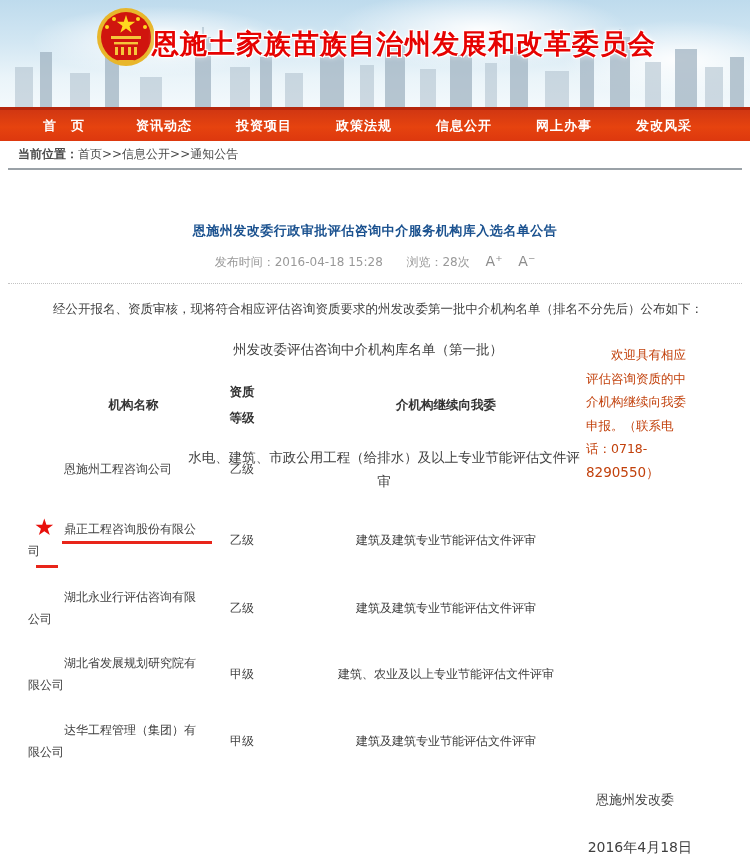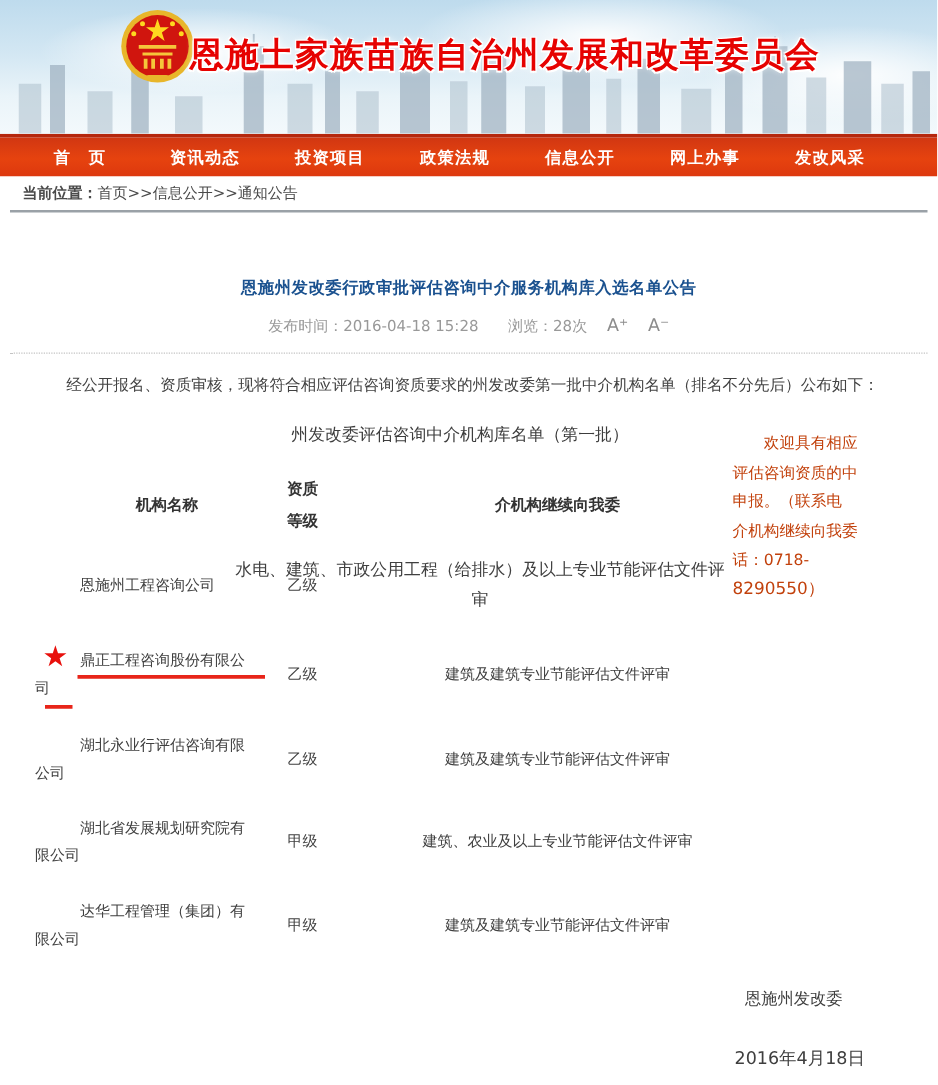--- a/index.html
+++ b/index.html
@@ -161,22 +161,22 @@
     <hr class="dotted-divider">
 
     <p class="intro">经公开报名、资质审核，现将符合相应评估咨询资质要求的州发改委第一批中介机构名单（排名不分先后）公布如下：</p>
 
     <div class="content">
       <div class="list-title">州发改委评估咨询中介机构库名单（第一批）</div>
 
       <div class="side-note">
         <div class="note-line">欢迎具有相应</div>
         <div class="note-line">评估咨询资质的中</div>
+        <div class="note-line">介机构继续向我委</div>
         <div class="note-line">申报。（联系电</div>
-        <div class="note-line">介机构继续向我委</div>
         <div class="note-line">话：0718-</div>
         <div class="note-line">8290550）</div>
       </div>
 
       <div class="table">
         <div class="trow thead">
           <div class="c-name">机构名称</div>
           <div class="c-grade">
             <span class="grade-wrap">资质等级</span>
           </div>

